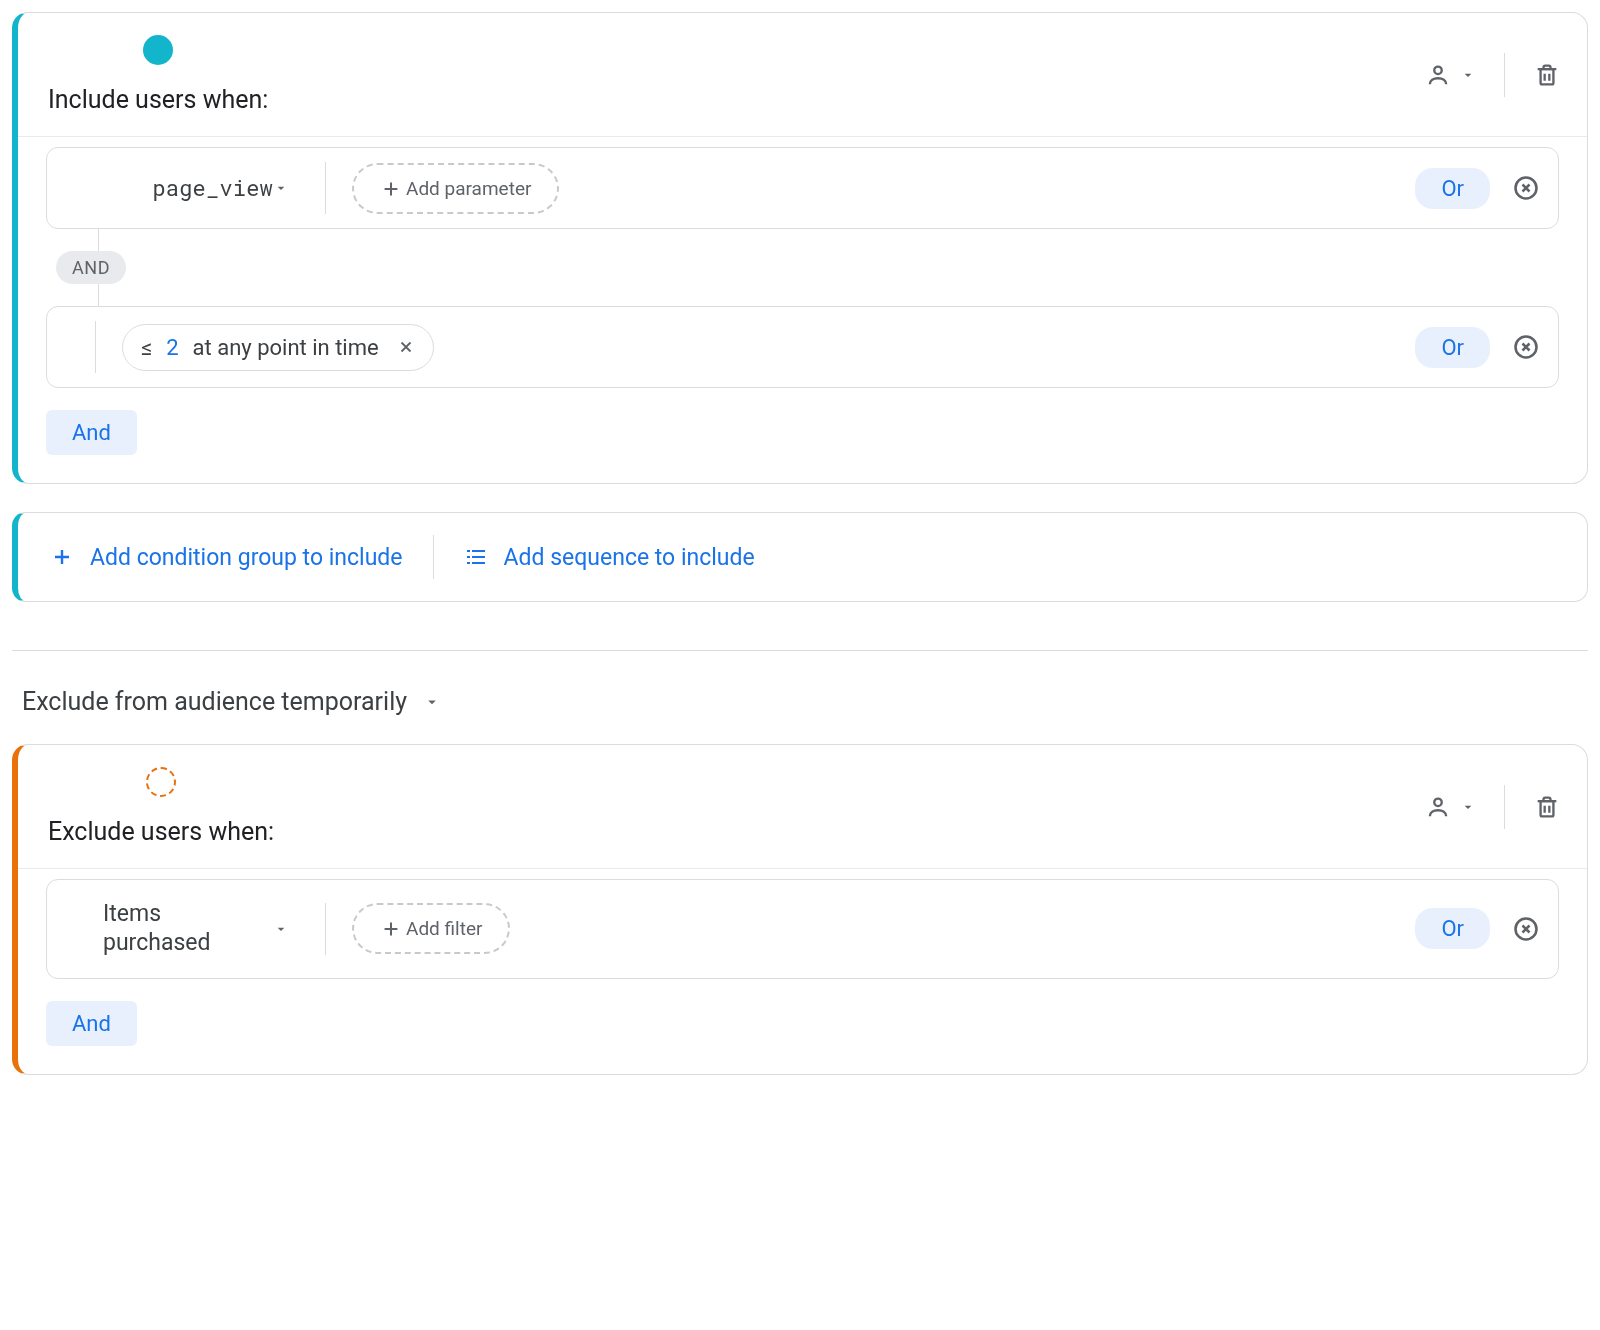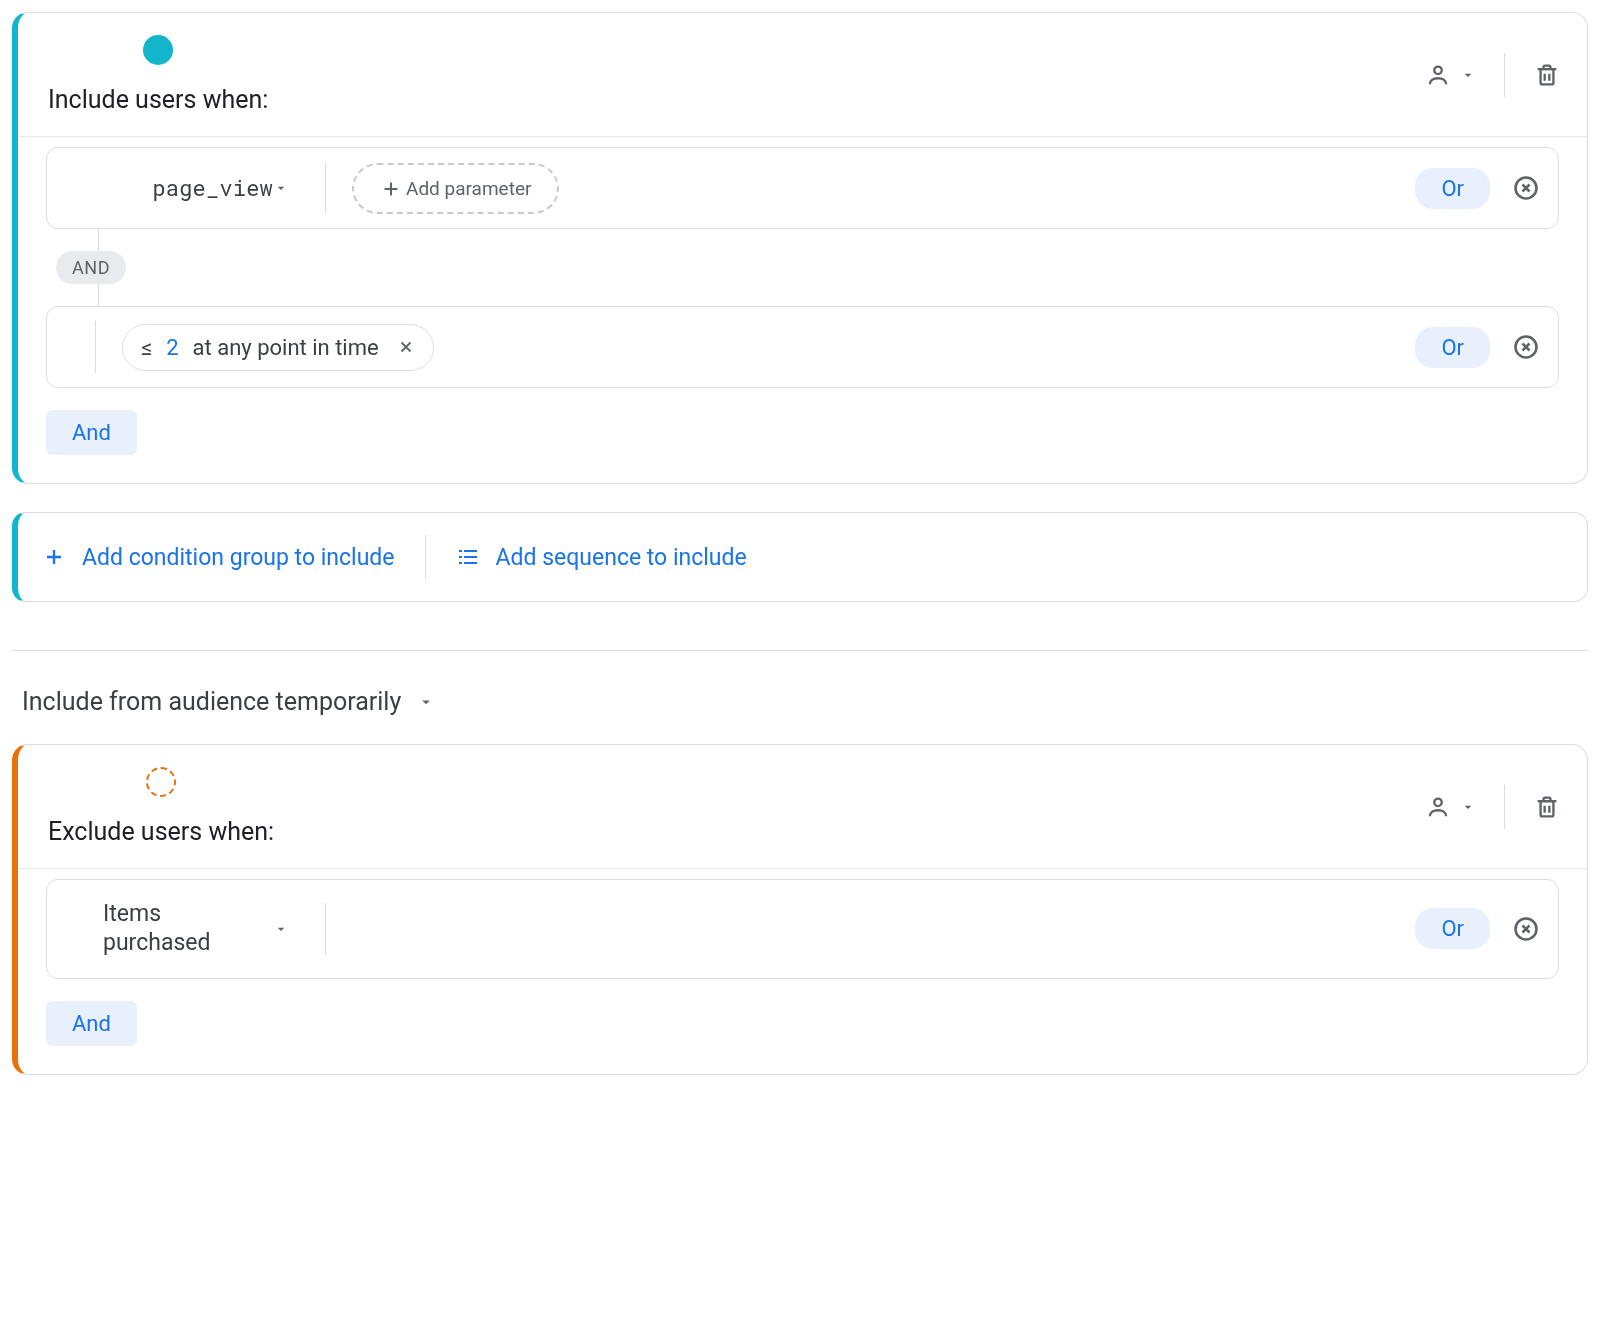--- a/index.html
+++ b/index.html
@@ -87,21 +87,21 @@
     padding:6px 16px; font-size:18px; letter-spacing:.6px; margin-left:4px;
   }
   .and-row { margin-top:22px; }
   .and-chip {
     background:#e8f0fe; color:#1a73e8; border-radius:6px;
     padding:10px 26px; font-size:22px; cursor:pointer; display:inline-block;
   }
 
   .spacer-28 { height:28px; }
   .add-actions {
-    display:flex; align-items:center; padding:22px 24px; gap:30px;
+    display:flex; align-items:center; padding:22px 32px; gap:30px;
   }
   .link-btn {
     display:flex; align-items:center; gap:16px; color:#1a73e8;
     font-size:23px; cursor:pointer;
   }
 
   .hr { height:1px; background:#dadce0; margin:48px 0 36px 0; }
   .exclude-mode {
     display:flex; align-items:center; gap:16px; color:#3c4043;
     font-size:25px; padding:0 10px 28px 10px; cursor:pointer;
@@ -263,21 +263,21 @@
           </svg>
       </span>
       <span>Add sequence to include</span>
     </div>
   </div>
 </div>
 
 <div class="hr"></div>
 
 <div class="exclude-mode">
-  <span>Include from audience temporarily</span>
+  <span>Exclude from audience temporarily</span>
   <span class="caret">
     <svg width="18" height="18" viewBox="0 0 24 24" fill="#5f6368">
         <path d="M7 10l5 5 5-5z"></path>
       </svg>
   </span>
 </div>
 
 <div class="group-card exclude">
   <div class="group-header">
     <div class="header-left">
@@ -318,20 +318,28 @@
         <div class="cond-left">
           <div class="cond-select">
             <span class="label">Items purchased</span>
             <span class="caret">
               <svg width="16" height="16" viewBox="0 0 24 24" fill="#5f6368">
                   <path d="M7 10l5 5 5-5z"></path>
                 </svg>
             </span>
           </div>
           <div class="inner-vsep"></div>
+          <div class="dashed-pill">
+            <span class="plus-icon">
+              <svg width="22" height="22" viewBox="0 0 24 24" fill="none" stroke="#5f6368" stroke-width="2.2">
+                  <path d="M12 5v14M5 12h14"></path>
+                </svg>
+            </span>
+            <span>Add filter</span>
+          </div>
         </div>
         <div class="cond-right">
           <div class="or-chip">
             <span>Or</span>
           </div>
           <div class="remove-x">
             <span>
               <svg width="28" height="28" viewBox="0 0 24 24" fill="none" stroke="#5f6368" stroke-width="2.2">
                   <circle cx="12" cy="12" r="9"></circle>
                   <path d="M9 9l6 6M15 9l-6 6"></path>

